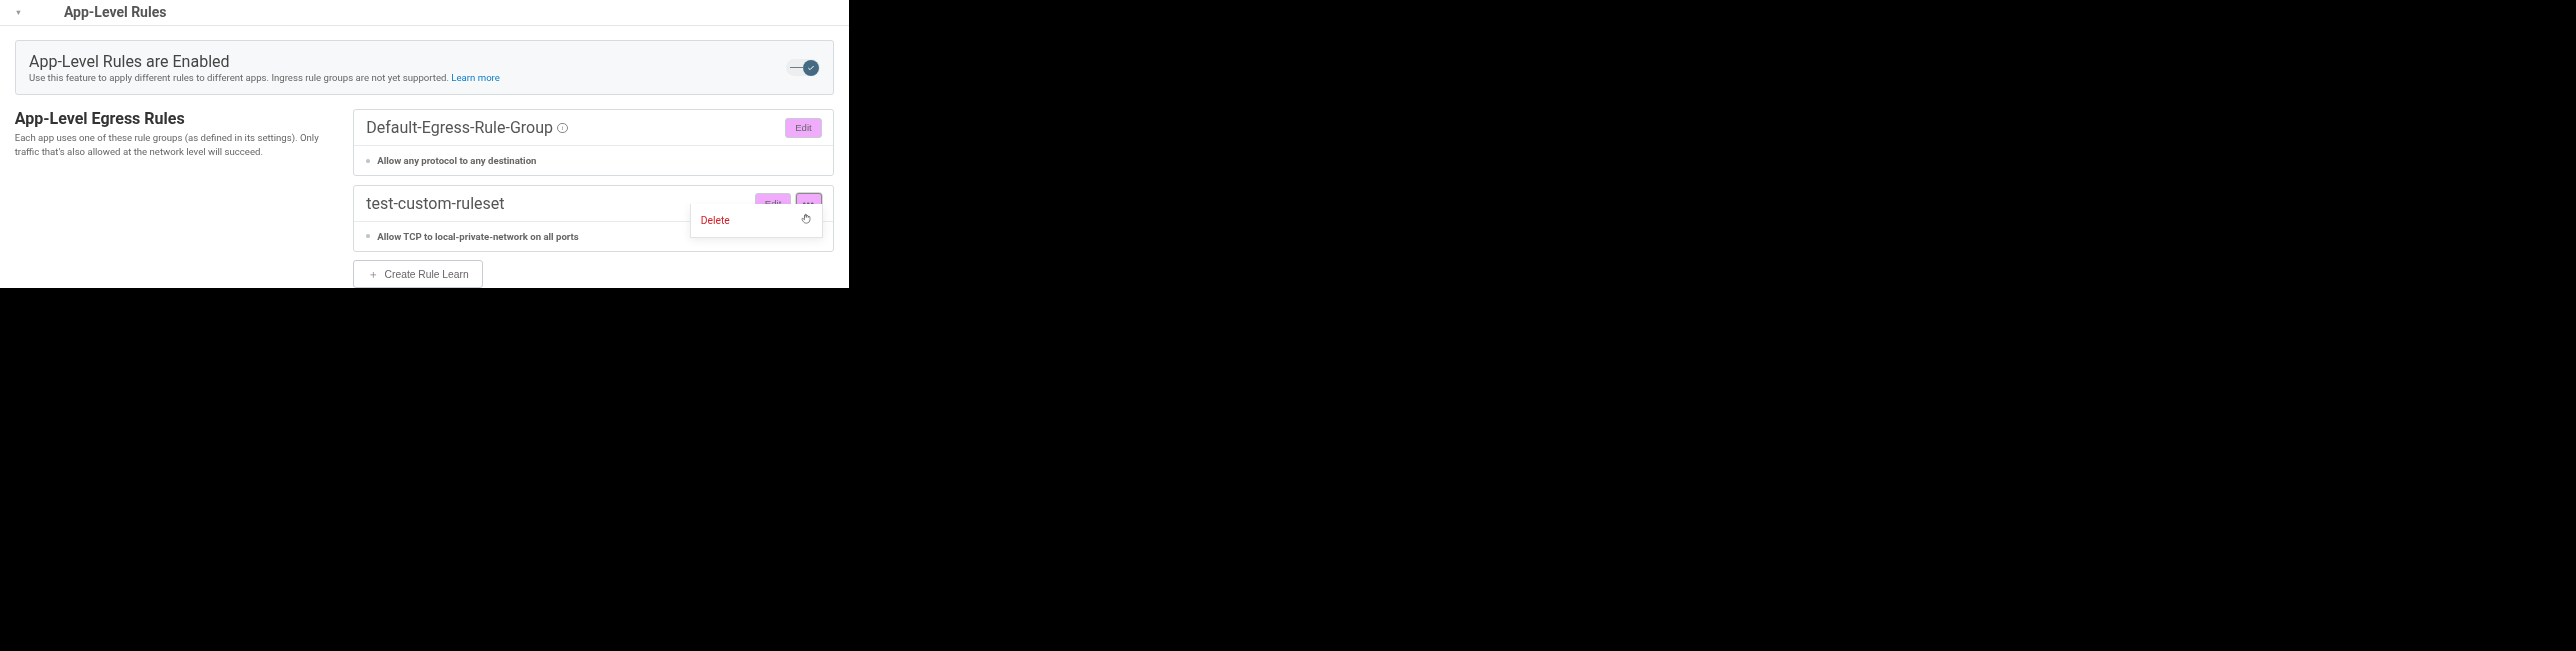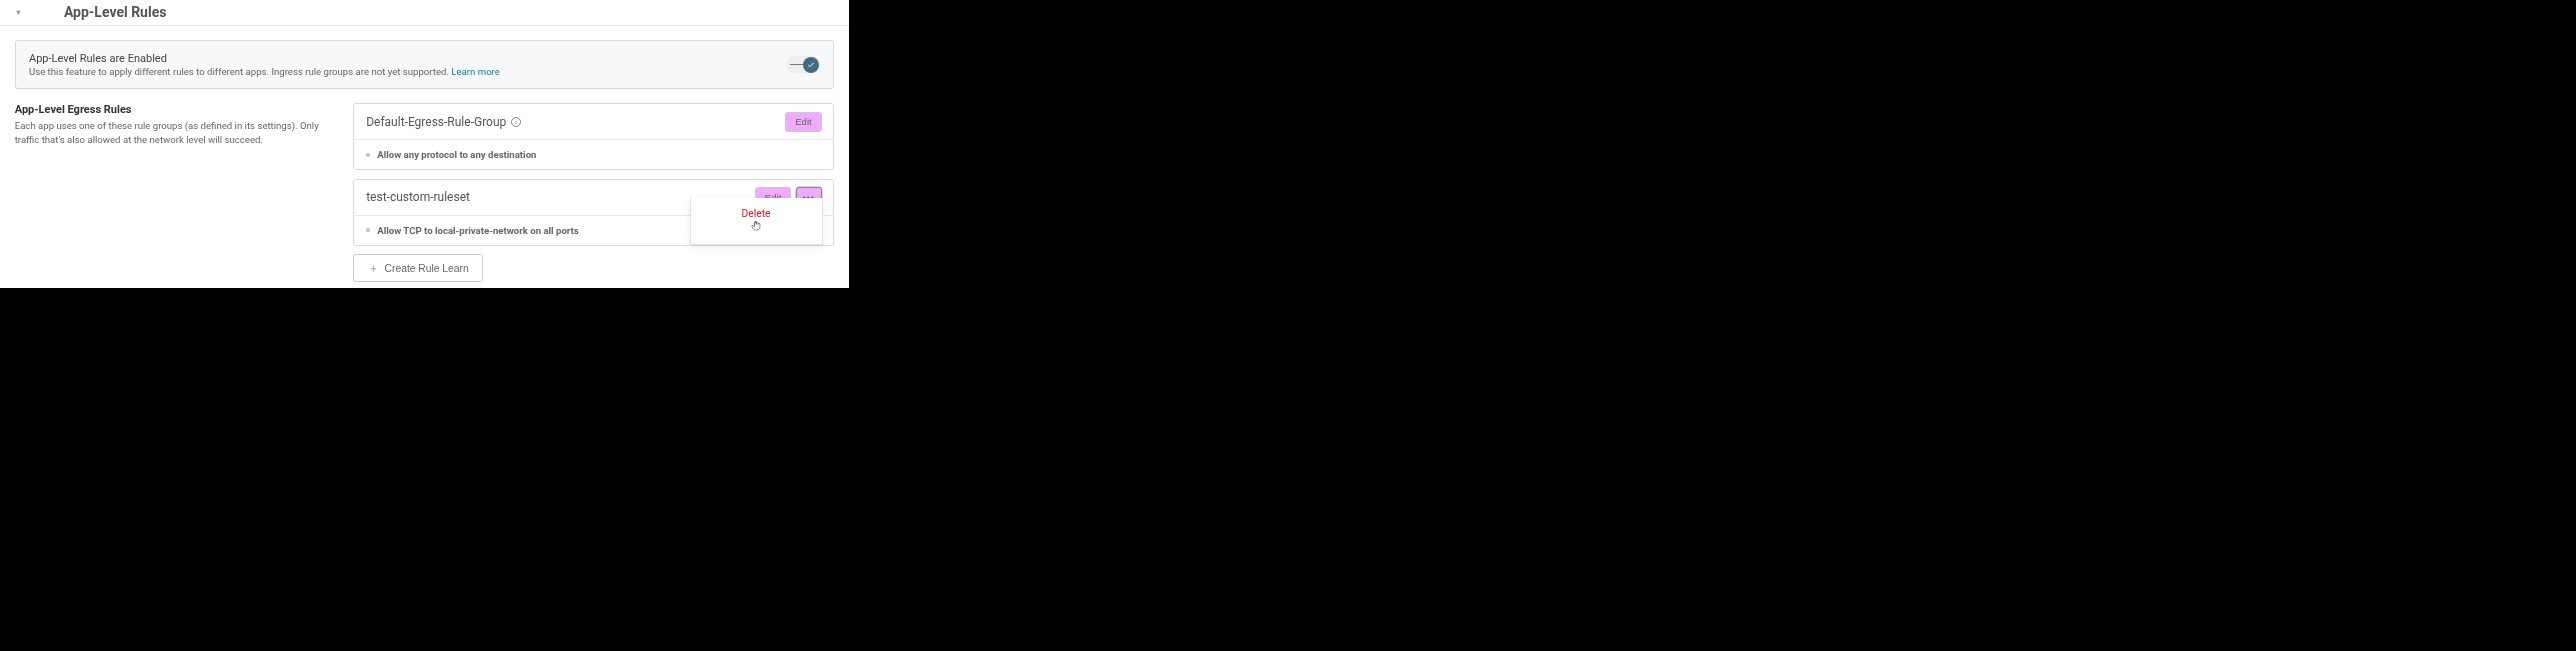--- a/index.html
+++ b/index.html
@@ -41,21 +41,21 @@
       background: #f7f8f9;
       border-radius: 2.9px;
       padding: 10.3px 13.3px;
       display: flex;
       align-items: center;
       justify-content: space-between;
       margin-bottom: 14.7px;
     }
     .banner-text { flex: 1; }
     .banner-title {
-      font-size: 11px;
+      font-size: 16px;
       color: #444;
       margin-bottom: 1.5px;
     }
     .banner-desc {
       font-size: 9.6px;
       color: #666;
     }
     .learn-more {
       color: #0b7dc7;
       text-decoration: none;
@@ -90,21 +90,21 @@
     }
     .toggle-check { color: #fff; }
     .two-col {
       display: flex;
       gap: 14.7px;
     }
     .left-col { width: 324px; }
     .right-col { flex: 1; position: relative; }
     .subsection-title {
       font-weight: 700;
-      font-size: 11px;
+      font-size: 16px;
       color: #333;
       margin-bottom: 2.9px;
     }
     .subsection-desc {
       font-size: 9.6px;
       color: #666;
       line-height: 1.4;
     }
     .rule-group {
       border: 0.7px solid #d6dbdf;
@@ -117,21 +117,21 @@
       align-items: center;
       padding: 7.4px 11.8px;
       justify-content: space-between;
     }
     .rule-group-name-wrap {
       display: flex;
       align-items: center;
       gap: 4.4px;
       color: #555;
     }
-    .rule-group-name { font-size: 12px; }
+    .rule-group-name { font-size: 16px; }
     .info-icon {
       width: 10.3px; height: 10.3px;
       border: 0.7px solid #888;
       border-radius: 50%;
       display: inline-flex;
       align-items: center;
       justify-content: center;
       font-size: 6.6px;
       color: #888;
       font-style: italic;
@@ -196,21 +196,20 @@
       z-index: 10;
     }
     .dropdown-item {
       padding: 8.8px 10.3px;
       font-size: 10.3px;
       color: #d32029;
       cursor: pointer;
       display: flex;
       align-items: center;
       justify-content: space-between;
-      flex-direction: column;
     }
     .cursor-icon {
       color: #555;
       font-size: 10.3px;
     }
     .dots { letter-spacing: 0.7px; color: #666; }
   </style>
 </head>
 <body>
 

